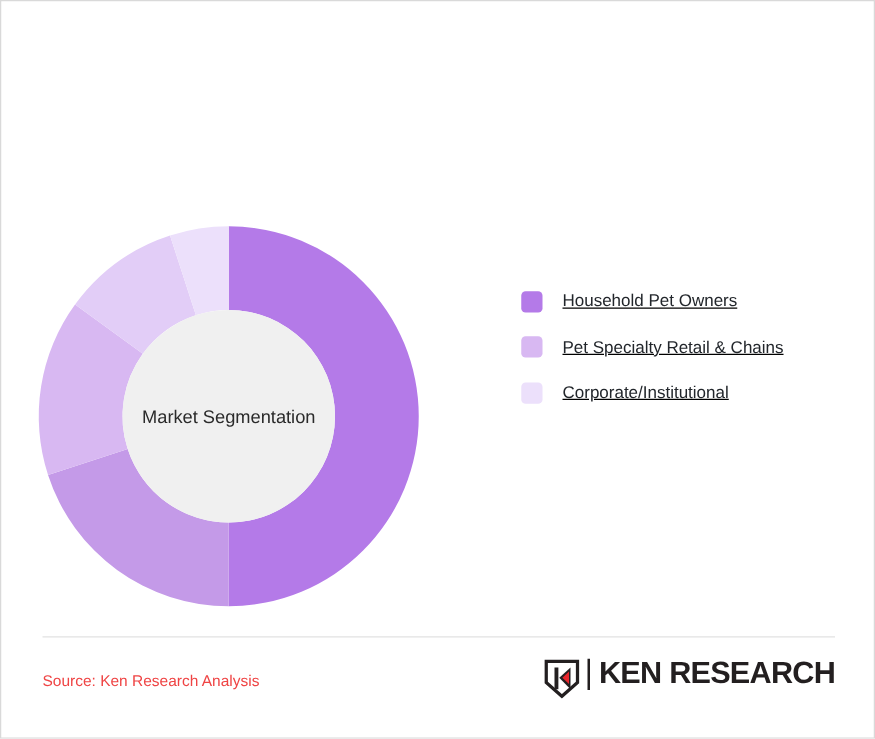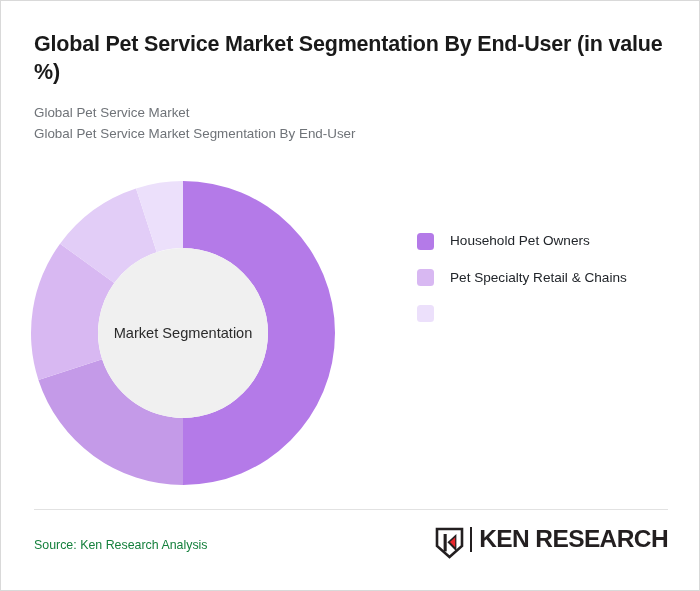--- a/index.html
+++ b/index.html
@@ -60,20 +60,21 @@
   #legend {
     position: absolute;
     left: 416px;
     top: 230px;
     width: 258px;
   }
   .legend-row {
     display: flex;
     align-items: center;
     margin-bottom: 17.5px;
+    text-decoration: underline;
   }
   .legend-swatch {
     width: 17px;
     height: 17px;
     border-radius: 3.5px;
     flex: 0 0 17px;
     margin-top: 1px;
   }
   .legend-text {
     margin-left: 16px;
@@ -90,21 +91,21 @@
     width: 634px;
     height: 1px;
     background: #e2e2e2;
   }
 
   #source-note {
     position: absolute;
     left: 33px;
     top: 537px;
     font-size: 12.4px;
-    color: #15803d;
+    color: #ef4444;
   }
 
   #brand {
     position: absolute;
     right: 31px;
     top: 526px;
     display: flex;
     align-items: flex-start;
     height: 32px;
   }
@@ -123,27 +124,20 @@
     color: #231f20;
     white-space: nowrap;
     line-height: 1;
   }
 </style>
 </head>
 <body>
 
 <div id="card">
 
-  <div id="header">
-    <div id="chart-title">Global Pet Service Market Segmentation By End-User (in value %)</div>
-    <div id="subtitles">
-      <span class="subtitle-line">Global Pet Service Market</span>
-      <span class="subtitle-line">Global Pet Service Market Segmentation By End-User</span>
-    </div>
-  </div>
 
   <div id="donut-wrap">
     <svg id="donut-svg" viewBox="0 0 304 304">
       <g id="donut-slices">
           <path d="M 152 0 A 152 152 0 0 1 152 304 L 152 237 A 85 85 0 0 0 152 67 Z" fill="#b47ae8"></path>
           <path d="M 152 304 A 152 152 0 0 1 7.439409523136675 198.97058314499208 L 71.16019611491195 178.26644452187057 A 85 85 0 0 0 152 237 Z" fill="#c49ae8"></path>
           <path d="M 7.439409523136675 198.97058314499208 A 152 152 0 0 1 29.029416855007966 62.656641651544106 L 83.23355547812946 102.03825355513979 A 85 85 0 0 0 71.16019611491195 178.26644452187057 Z" fill="#d8b8f2"></path>
           <path d="M 29.029416855007966 62.656641651544106 A 152 152 0 0 1 105.02941685500798 7.439409523136675 L 125.73355547812946 71.16019611491195 A 85 85 0 0 0 83.23355547812946 102.03825355513979 Z" fill="#e2cdf7"></path>
           <path d="M 105.02941685500798 7.439409523136675 A 152 152 0 0 1 151.99999999999997 0 L 151.99999999999997 67 A 85 85 0 0 0 125.73355547812946 71.16019611491195 Z" fill="#ece0fb"></path>
         </g>
@@ -156,20 +150,21 @@
       <div class="legend-row">
         <span class="legend-swatch" style="background: rgb(180, 122, 232);"></span>
         <span class="legend-text">Household Pet Owners</span>
       </div>
       <div class="legend-row">
         <span class="legend-swatch" style="background: rgb(216, 184, 242);"></span>
         <span class="legend-text">Pet Specialty Retail &amp; Chains</span>
       </div>
       <div class="legend-row">
         <span class="legend-swatch" style="background: rgb(236, 224, 251);"></span>
+        <span class="legend-text">Corporate/Institutional</span>
       </div>
     </div>
 
   <div id="footer-rule"></div>
 
   <div id="source-note">Source: Ken Research Analysis</div>
 
   <div id="brand">
     <svg id="brand-mark" width="29" height="32" viewBox="0 0 29 32">
       <path d="M2 2 H27 V19 L14.5 30 L2 19 Z" fill="#ffffff" stroke="#231f20" stroke-width="2.6"></path>

